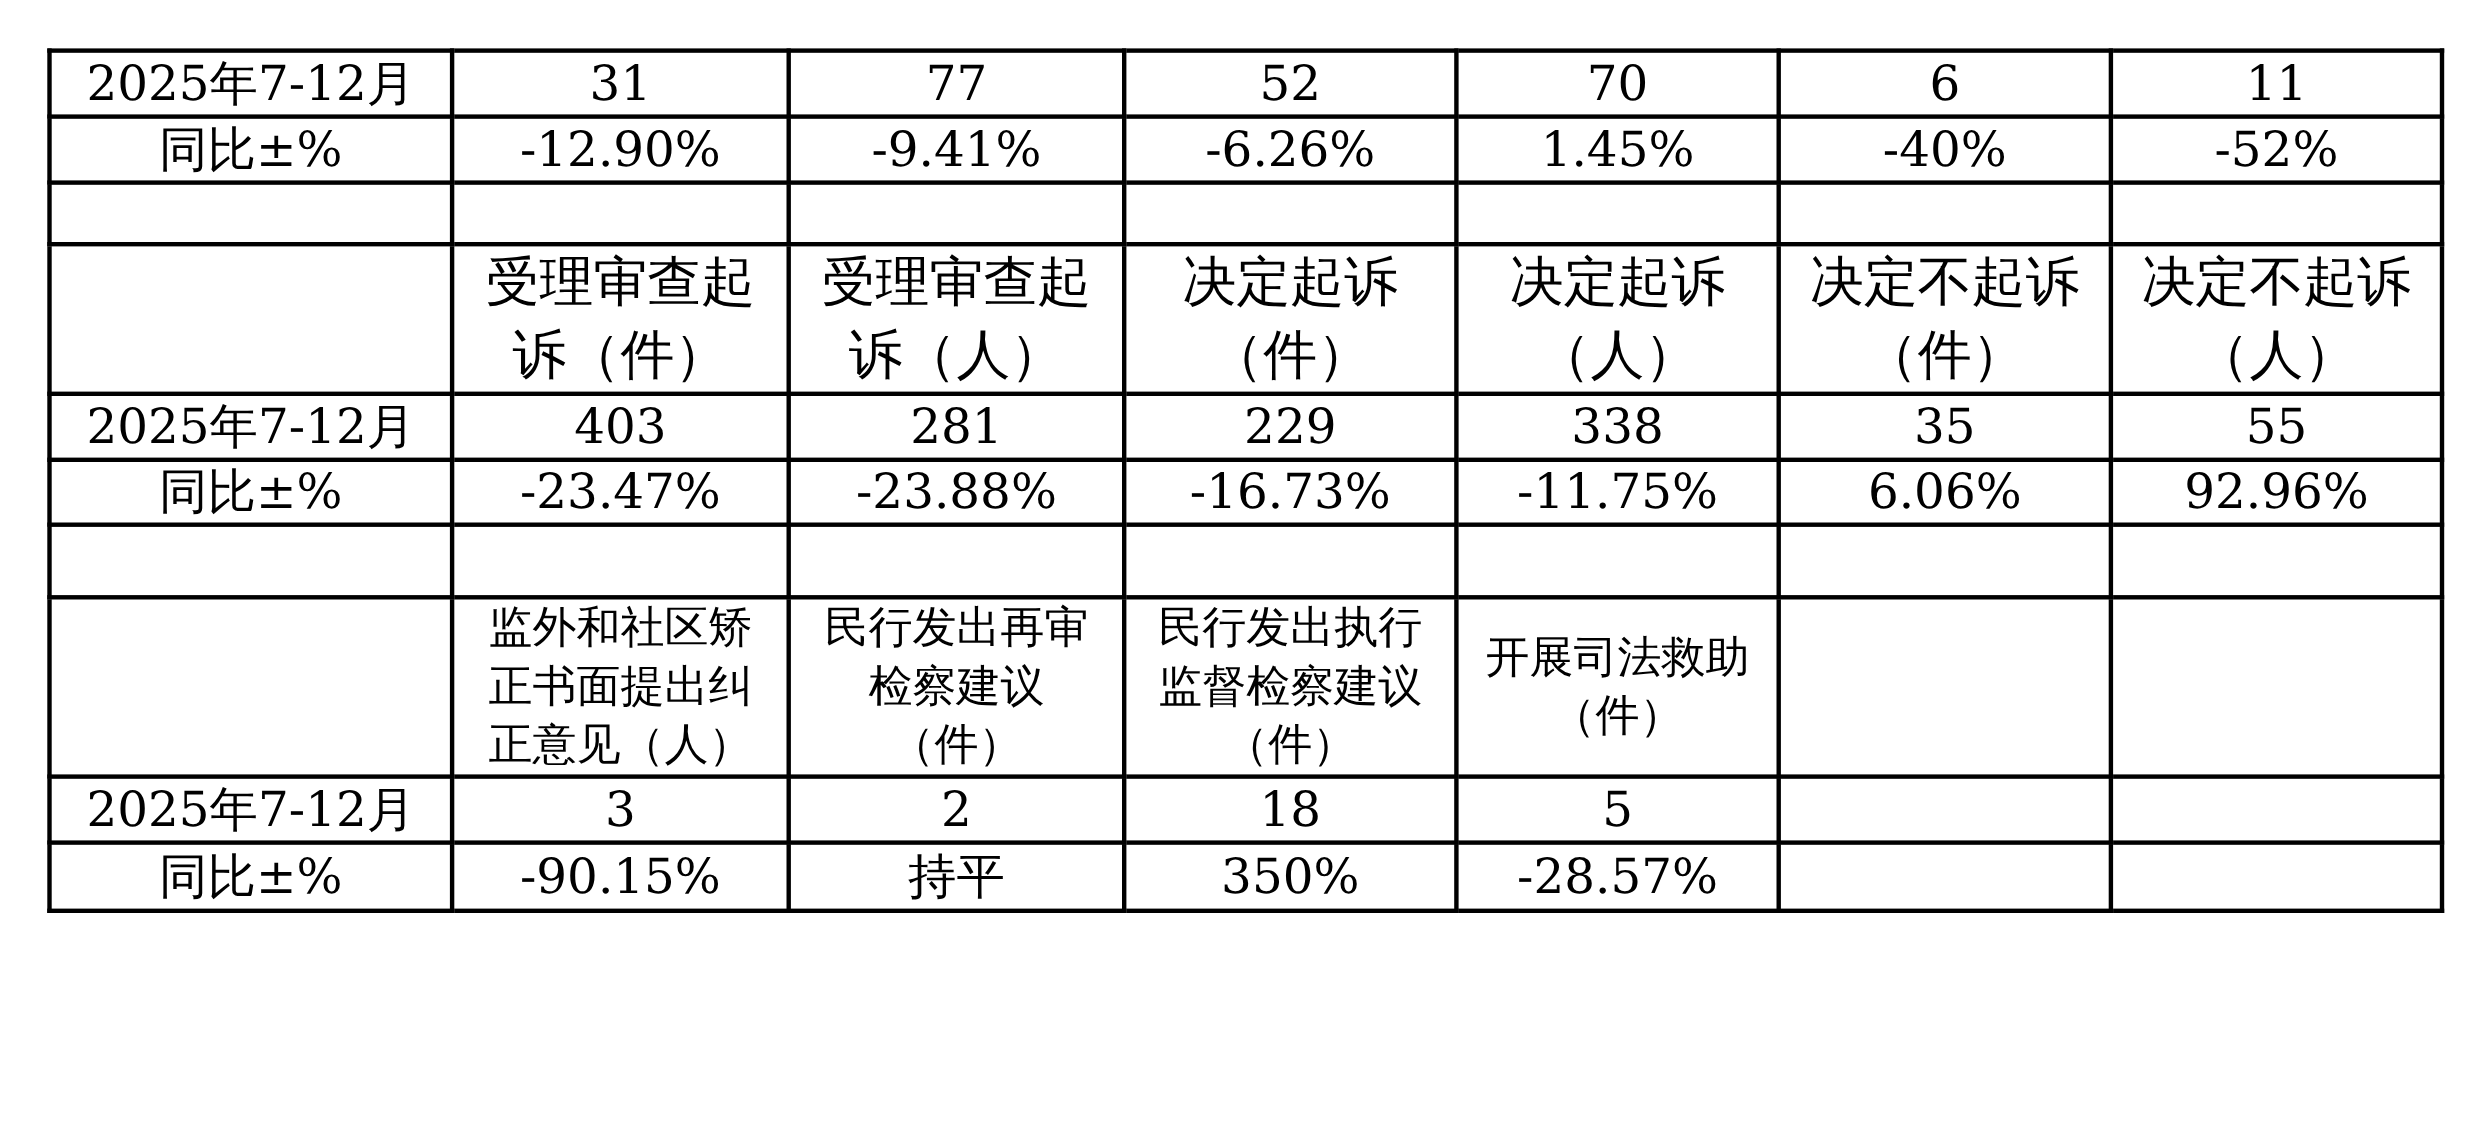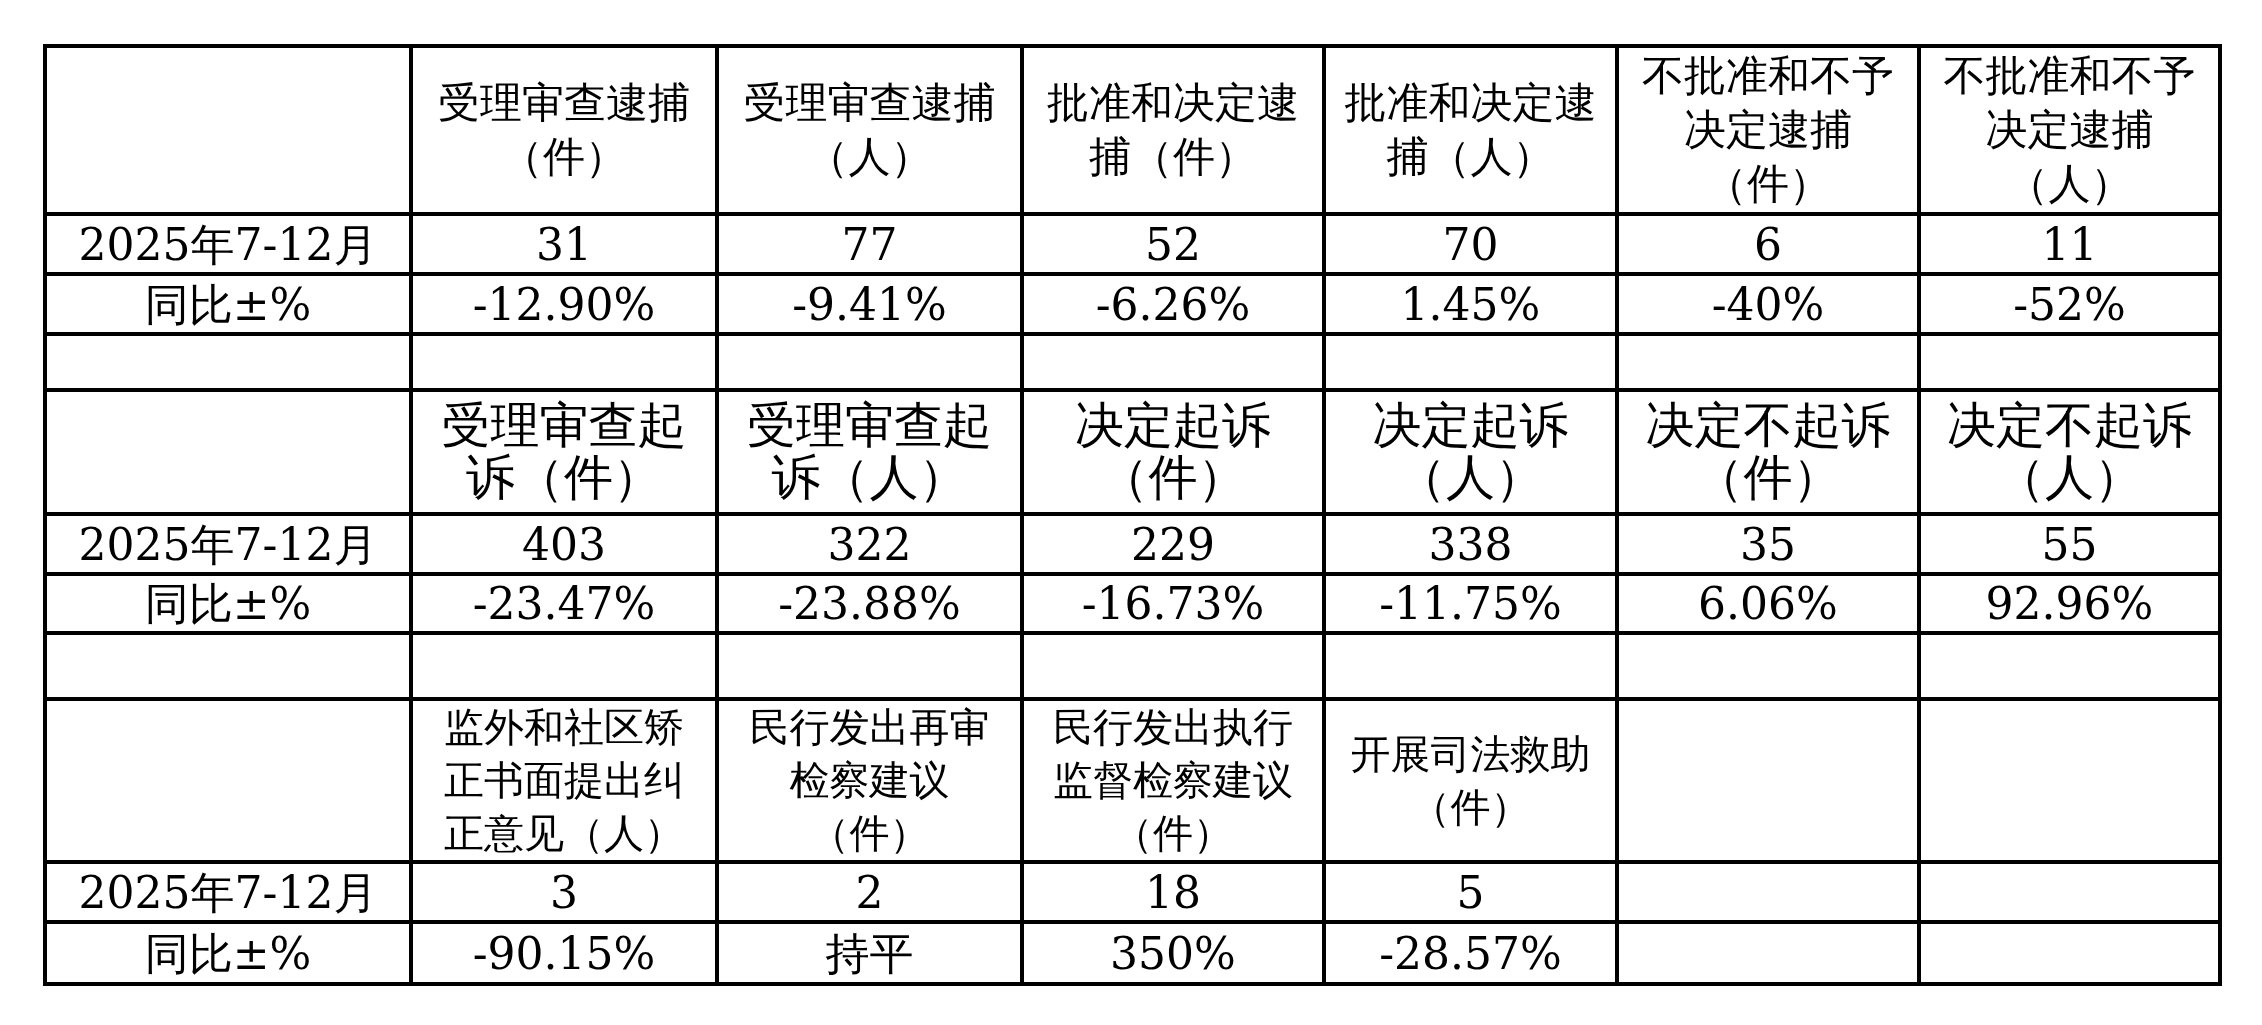--- a/index.html
+++ b/index.html
@@ -38,55 +38,38 @@
   tr.r-sp1 { height: 56px; }
   tr.r-h2  { height: 124px; }
   tr.r-d2  { height: 60px; }
   tr.r-y2  { height: 58px; }
   tr.r-sp2 { height: 66px; }
   tr.r-h3  { height: 162px; }
   tr.r-d3  { height: 60px; }
   tr.r-y3  { height: 62px; }
 
   tr.r-h1 td { font-size: 42px; line-height: 54px; }
-  tr.r-h2 td { font-size: 49px; line-height: 52px; }
+  tr.r-h2 td { font-size: 49px; line-height: 66px; }
   tr.r-h3 td { font-size: 40px; line-height: 53px; }
 </style>
 </head>
 <body>
 
 <table class="stats">
   <colgroup>
     <col style="width:366px">
     <col style="width:306px">
     <col style="width:305px">
     <col style="width:302px">
     <col style="width:293px">
     <col style="width:302px">
     <col style="width:301px">
   </colgroup>
 
   <tbody>
-      <tr class="r-h1">
-    <td></td>
-    <td>受理审查逮捕
-（件）</td>
-    <td>受理审查逮捕
-（人）</td>
-    <td>批准和决定逮
-捕（件）</td>
-    <td>批准和决定逮
-捕（人）</td>
-    <td>不批准和不予
-决定逮捕
-（件）</td>
-    <td>不批准和不予
-决定逮捕
-（人）</td>
-  </tr>
   <tr class="r-d1">
     <td>2025年7-12月</td>
     <td>31</td>
     <td>77</td>
     <td>52</td>
     <td>70</td>
     <td>6</td>
     <td>11</td>
   </tr>
   <tr class="r-y1">
@@ -120,21 +103,21 @@
     <td>决定起诉
 （人）</td>
     <td>决定不起诉
 （件）</td>
     <td>决定不起诉
 （人）</td>
   </tr>
   <tr class="r-d2">
     <td>2025年7-12月</td>
     <td>403</td>
-    <td>322</td>
+    <td>281</td>
     <td>229</td>
     <td>338</td>
     <td>35</td>
     <td>55</td>
   </tr>
   <tr class="r-y2">
     <td>同比±%</td>
     <td>-23.47%</td>
     <td>-23.88%</td>
     <td>-16.73%</td>

